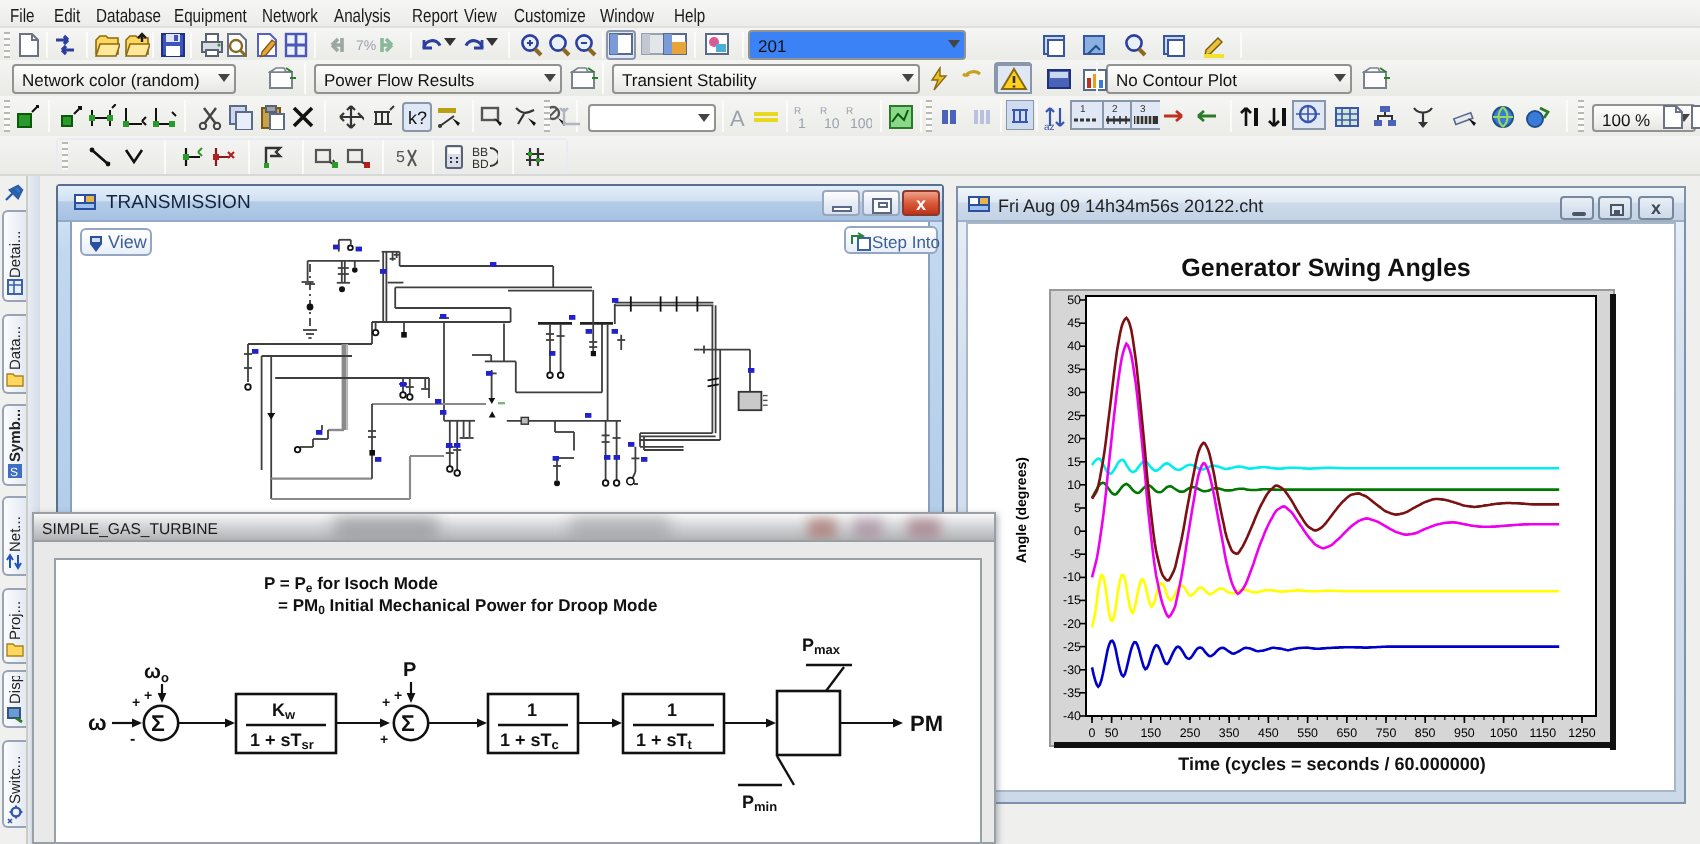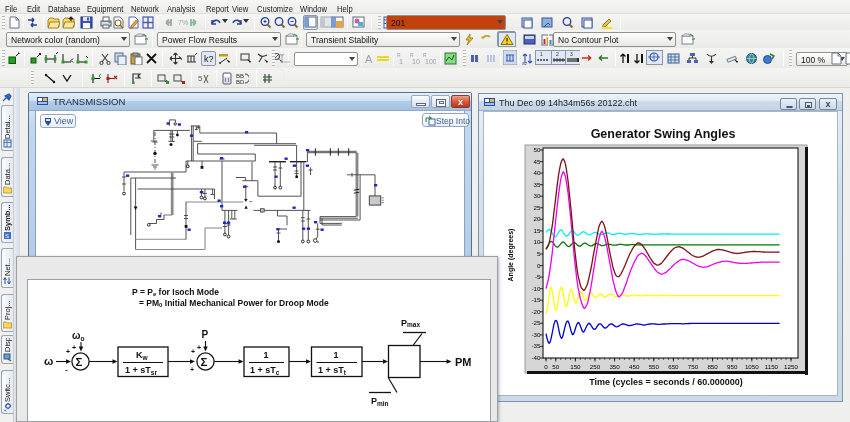--- a/index.html
+++ b/index.html
@@ -132,21 +132,21 @@
     <circle cx="5" cy="5" r="2.5" fill="#d85a9a"></circle>
     <rect x="6" y="6" width="5" height="4" fill="#4ab0d8"></rect>
   </svg>
 <div class="sep" style="left:371px;top:16px;height:13px"></div>
 <div class="grip" style="left:378px;top:16px;height:13px"></div>
 <svg class="abs" style="left:383px;top:16px" width="13" height="13" viewBox="0 0 13 13">
     <rect x="1" y="1" width="11" height="11" fill="#fff" stroke="#3a55b0"></rect>
     <path d="M1 4 h11 M1 7.5 h11 M6 4 v8" stroke="#3a55b0"></path>
     <rect x="6" y="7.5" width="6" height="4.5" fill="#b8c8e8"></rect>
   </svg>
-<div class="combo" style="left:386px;top:15px;width:120px;height:15px;background:#c2410c">201<span class="arr"></span></div>
+<div class="combo" style="left:374px;top:15px;width:109px;height:15px;background:#3b82f6">201<span class="arr"></span></div>
 <svg class="abs" style="left:521px;top:16px" width="14" height="13" viewBox="0 0 14 13">
     <rect x="1" y="2" width="10" height="9" fill="#c8d8f0" stroke="#3a55a0"></rect>
     <rect x="3" y="4" width="8" height="8" fill="#fff" stroke="#3a55a0"></rect>
   </svg>
 <svg class="abs" style="left:541px;top:16px" width="14" height="13" viewBox="0 0 14 13">
     <rect x="1" y="2" width="10" height="9" fill="#8ab0e0" stroke="#3a55a0"></rect>
     <path d="M3 11 l4 -4 2 2" stroke="#205090" fill="none"></path>
   </svg>
 <svg class="abs" style="left:561px;top:16px" width="14" height="14" viewBox="0 0 14 14">
     <circle cx="6" cy="5.5" r="3.8" fill="#eaf0fa" stroke="#2a3f9e" stroke-width="1.3"></circle>
@@ -419,21 +419,21 @@
     <text x="0" y="6" font-size="6" fill="#333">BB</text>
     <text x="0" y="12" font-size="6" fill="#333">BD</text>
     <path d="M9 2 a4 4 0 0 1 0 9" stroke="#333" fill="none"></path>
   </svg>
 <div class="sep" style="left:256px;top:70px;height:17px"></div>
 <svg class="abs" style="left:261px;top:72px" width="13" height="13" viewBox="0 0 13 13">
     <path d="M4 2 v9 M8 2 v9 M2 5 h9 M2 8 h9" stroke="#333" stroke-width="1.1"></path>
     <rect x="3" y="4" width="2" height="2" fill="#2a9a2a"></rect>
     <rect x="7" y="7" width="2" height="2" fill="#2a9a2a"></rect>
   </svg>
-<div class="combo" style="left:6px;top:32px;width:124px">Network color (random)<span class="arr"></span></div>
+<div class="combo" style="left:6px;top:32px;width:112px">Network color (random)<span class="arr"></span></div>
 <div class="combo" style="left:157px;top:32px;width:124px">Power Flow Results<span class="arr"></span></div>
 <div class="combo" style="left:306px;top:32px;width:154px">Transient Stability<span class="arr"></span></div>
 <div class="combo" style="left:553px;top:32px;width:123px">No Contour Plot<span class="arr"></span></div>
 <div class="abs" style="left:134px;top:32px"><svg width="15" height="14" viewBox="0 0 15 14">
       <rect x="1" y="4" width="11" height="8" fill="#fdfdfd" stroke="#7a828c"></rect>
       <path d="M1 4 l3 -2 h4 l1 2z" fill="#fdfdfd" stroke="#7a828c" stroke-width="0.8"></path>
       <path d="M9 2 l3 2 m-1 3 h3" stroke="#2a7f2a" stroke-width="1" fill="none"></path>
     </svg></div>
 <div class="abs" style="left:285px;top:32px"><svg width="15" height="14" viewBox="0 0 15 14">
       <rect x="1" y="4" width="11" height="8" fill="#fdfdfd" stroke="#7a828c"></rect>
@@ -753,21 +753,21 @@
 <div class="abs" style="left:478px;top:93px;width:365px;height:309px;border:1px solid #7d90ac;background:linear-gradient(180deg,#e9f0f8,#d4e0ee 30%,#ccd9e9)">
 <div class="abs" style="left:0;top:0;width:363px;height:17px;background:linear-gradient(180deg,#f0f5fa,#dfe8f2 45%,#ccdaea 46%,#c4d3e5);border-bottom:1px solid #a0b0c4"></div>
 <div class="abs" style="left:4px;top:17px;width:355px;height:285px;background:#fff;border:1px solid #a8b6c8"></div>
 <div class="abs" style="left:0;top:0;width:363px;height:17px">
 <svg width="12" height="11" style="position:absolute;left:5px;top:3px">
         <rect x="0" y="1" width="11" height="8" fill="#2a4f9e"></rect>
         <rect x="1" y="2" width="4" height="3" fill="#fff"></rect>
         <rect x="6" y="2" width="4" height="3" fill="#e8b54a"></rect>
         <rect x="1" y="6" width="9" height="2" fill="#9ec0ee"></rect>
       </svg>
-<div class="abs" style="left:20px;top:3.5px;font-size:9px;color:#222">Thu Dec 09 14h34m56s 20122.cht</div>
+<div class="abs" style="left:20px;top:3.5px;font-size:9px;color:#222">Fri Aug 09 14h34m56s 20122.cht</div>
 <div class="tbtn" style="left:301px;top:4px;width:17px;height:12px;border-color:#78889c;background:linear-gradient(180deg,#e8eff7,#ccd9e8)">
         <div class="abs" style="left:5px;top:6.5px;width:7px;height:2.5px;border:1px solid #4a5668;border-radius:2px;background:#dfe8f2"></div>
       </div>
 <div class="tbtn" style="left:320px;top:4px;width:17px;height:12px;border-color:#78889c;background:linear-gradient(180deg,#e8eff7,#ccd9e8)">
         <div class="abs" style="left:5px;top:3px;width:7px;height:6px;border:1.4px solid #4a5668;background:#dfe8f2"></div>
         <div class="abs" style="left:7px;top:5.5px;width:3px;height:2px;background:#4a5668"></div>
       </div>
 <div class="tbtn" style="left:340px;top:4px;width:18px;height:12px;border-color:#78889c;background:linear-gradient(180deg,#e8eff7,#ccd9e8);color:#3c4656;font-size:9px;font-weight:bold;text-align:center;line-height:11px">x</div>
 </div>
 <svg width="372" height="292" viewBox="481 110 372 292" style="position:absolute;left:3px;top:17px">
@@ -899,20 +899,28 @@
 <polyline points="545.0,312.6 545.8,309.4 546.6,305.4 547.4,299.8 548.1,294.0 548.9,289.2 549.7,286.5 550.5,286.9 551.3,289.9 552.1,295.2 552.8,301.0 553.6,305.9 554.4,309.0 555.2,309.4 556.0,307.4 556.8,303.3 557.5,298.1 558.3,292.9 559.1,288.7 559.9,286.5 560.7,286.5 561.5,288.8 562.2,292.7 563.0,297.5 563.8,301.9 564.6,304.8 565.4,305.5 566.2,303.6 567.0,300.1 567.7,296.1 568.5,292.4 569.3,289.7 570.1,288.6 570.9,289.4 571.7,291.7 572.4,294.9 573.2,298.4 574.0,301.1 574.8,302.3 575.6,301.5 576.4,299.4 577.1,296.6 577.9,293.8 578.7,291.7 579.5,290.6 580.3,290.9 581.1,292.2 581.8,294.4 582.6,296.7 583.4,298.4 584.2,299.2 585.0,298.7 585.8,297.5 586.6,296.0 587.3,294.4 588.1,293.0 588.9,292.2 589.7,291.8 590.5,292.1 591.3,293.0 592.0,294.2 592.8,295.4 593.6,296.5 594.4,296.9 595.2,296.5 596.0,295.8 596.7,294.9 597.5,293.9 598.3,293.2 599.1,292.8 599.9,292.8 600.7,293.4 601.4,294.2 602.2,295.0 603.0,295.7 603.8,296.1 604.6,296.0 605.4,295.5 606.2,295.0 606.9,294.4 607.7,293.8 608.5,293.4 609.3,293.3 610.1,293.4 610.9,293.6 611.6,294.1 612.4,294.7 613.2,295.2 614.0,295.4 614.8,295.6 615.6,295.6 616.3,295.3 617.1,294.9 617.9,294.5 618.7,294.2 619.5,294.0 620.3,293.9 621.0,293.8 621.8,293.9 622.6,294.1 623.4,294.4 624.2,294.7 625.0,294.9 625.8,295.0 626.5,295.2 627.3,295.2 628.1,295.1 628.9,294.8 629.7,294.6 630.5,294.4 631.2,294.2 632.0,294.1 632.8,294.1 633.6,294.1 634.4,294.1 635.2,294.2 635.9,294.3 636.7,294.4 637.5,294.6 638.3,294.7 639.1,294.8 639.9,294.8 640.6,294.7 641.4,294.7 642.2,294.6 643.0,294.6 643.8,294.5 644.6,294.5 645.4,294.4 646.1,294.3 646.9,294.2 647.7,294.2 648.5,294.2 649.3,294.3 650.1,294.3 650.8,294.4 651.6,294.5 652.4,294.6 653.2,294.6 654.0,294.6 654.8,294.6 655.5,294.6 656.3,294.6 657.1,294.6 657.9,294.6 658.7,294.6 659.5,294.5 660.2,294.5 661.0,294.4 661.8,294.4 662.6,294.4 663.4,294.4 664.2,294.4 665.0,294.4 665.7,294.4 666.5,294.5 667.3,294.5 668.1,294.5 668.9,294.5 669.7,294.5 670.4,294.6 671.2,294.6 672.0,294.6 672.8,294.6 673.6,294.6 674.4,294.6 675.1,294.6 675.9,294.6 676.7,294.6 677.5,294.6 678.3,294.6 679.1,294.6 679.8,294.6 680.6,294.6 681.4,294.6 682.2,294.6 683.0,294.6 683.8,294.6 684.6,294.6 685.3,294.6 686.1,294.6 686.9,294.6 687.7,294.6 688.5,294.6 689.3,294.6 690.0,294.6 690.8,294.6 691.6,294.6 692.4,294.6 693.2,294.6 694.0,294.6 694.7,294.6 695.5,294.6 696.3,294.6 697.1,294.6 697.9,294.6 698.7,294.6 699.4,294.6 700.2,294.6 701.0,294.6 701.8,294.6 702.6,294.6 703.4,294.6 704.2,294.6 704.9,294.6 705.7,294.6 706.5,294.6 707.3,294.6 708.1,294.6 708.9,294.6 709.6,294.6 710.4,294.6 711.2,294.6 712.0,294.6 712.8,294.6 713.6,294.6 714.3,294.6 715.1,294.6 715.9,294.6 716.7,294.6 717.5,294.6 718.3,294.6 719.0,294.6 719.8,294.6 720.6,294.6 721.4,294.6 722.2,294.6 723.0,294.6 723.8,294.6 724.5,294.6 725.3,294.6 726.1,294.6 726.9,294.6 727.7,294.6 728.5,294.6 729.2,294.6 730.0,294.6 730.8,294.6 731.6,294.6 732.4,294.6 733.2,294.6 733.9,294.6 734.7,294.6 735.5,294.6 736.3,294.6 737.1,294.6 737.9,294.6 738.6,294.6 739.4,294.6 740.2,294.6 741.0,294.6 741.8,294.6 742.6,294.6 743.4,294.6 744.1,294.6 744.9,294.6 745.7,294.6 746.5,294.6 747.3,294.6 748.1,294.6 748.8,294.6 749.6,294.6 750.4,294.6 751.2,294.6 752.0,294.6 752.8,294.6 753.5,294.6 754.3,294.6 755.1,294.6 755.9,294.6 756.7,294.6 757.5,294.6 758.2,294.6 759.0,294.6 759.8,294.6 760.6,294.6 761.4,294.6 762.2,294.6 763.0,294.6 763.7,294.6 764.5,294.6 765.3,294.6 766.1,294.6 766.9,294.6 767.7,294.6 768.4,294.6 769.2,294.6 770.0,294.6 770.8,294.6 771.6,294.6 772.4,294.6 773.1,294.6 773.9,294.6 774.7,294.6 775.5,294.6 776.3,294.6 777.1,294.6 777.8,294.6 778.6,294.6" fill="none" stroke="#ffff00" stroke-width="1.3"></polyline>
 <polyline points="545.0,332.7 545.8,336.2 546.6,339.2 547.4,341.4 548.1,342.3 548.9,341.4 549.7,339.1 550.5,335.6 551.3,331.6 552.1,327.5 552.8,323.9 553.6,321.2 554.4,319.6 555.2,319.4 556.0,320.7 556.8,323.5 557.5,327.1 558.3,331.0 559.1,334.4 559.9,336.5 560.7,337.2 561.5,336.0 562.2,333.5 563.0,330.2 563.8,326.7 564.6,323.6 565.4,321.3 566.2,320.1 567.0,320.2 567.7,321.5 568.5,323.9 569.3,327.0 570.1,330.0 570.9,332.4 571.7,333.6 572.4,333.2 573.2,331.6 574.0,329.0 574.8,326.3 575.6,324.0 576.4,322.3 577.1,321.6 577.9,321.9 578.7,323.3 579.5,325.3 580.3,327.5 581.1,329.6 581.8,330.8 582.6,331.0 583.4,330.0 584.2,328.3 585.0,326.5 585.8,324.8 586.6,323.5 587.3,322.6 588.1,322.3 588.9,322.8 589.7,323.8 590.5,325.0 591.3,326.4 592.0,327.6 592.8,328.2 593.6,328.4 594.4,327.9 595.2,326.9 596.0,325.6 596.7,324.5 597.5,323.5 598.3,322.9 599.1,322.8 599.9,323.0 600.7,323.8 601.4,324.8 602.2,325.7 603.0,326.6 603.8,327.1 604.6,327.0 605.4,326.5 606.2,325.9 606.9,325.1 607.7,324.2 608.5,323.5 609.3,323.1 610.1,322.9 610.9,323.0 611.6,323.4 612.4,324.0 613.2,324.6 614.0,325.1 614.8,325.6 615.6,325.8 616.3,325.7 617.1,325.3 617.9,324.9 618.7,324.5 619.5,324.0 620.3,323.5 621.0,323.1 621.8,322.9 622.6,323.0 623.4,323.1 624.2,323.3 625.0,323.6 625.8,323.9 626.5,324.3 627.3,324.5 628.1,324.6 628.9,324.5 629.7,324.4 630.5,324.3 631.2,324.1 632.0,323.9 632.8,323.6 633.6,323.4 634.4,323.1 635.2,322.9 635.9,322.9 636.7,323.0 637.5,323.1 638.3,323.2 639.1,323.3 639.9,323.4 640.6,323.6 641.4,323.8 642.2,324.0 643.0,324.1 643.8,324.0 644.6,323.8 645.4,323.6 646.1,323.4 646.9,323.3 647.7,323.1 648.5,323.0 649.3,323.0 650.1,322.9 650.8,322.9 651.6,322.9 652.4,322.8 653.2,322.9 654.0,323.0 654.8,323.1 655.5,323.2 656.3,323.3 657.1,323.4 657.9,323.4 658.7,323.4 659.5,323.3 660.2,323.2 661.0,323.2 661.8,323.1 662.6,323.0 663.4,323.0 664.2,323.0 665.0,322.9 665.7,322.9 666.5,322.8 667.3,322.8 668.1,322.8 668.9,322.7 669.7,322.7 670.4,322.7 671.2,322.6 672.0,322.6 672.8,322.6 673.6,322.6 674.4,322.6 675.1,322.6 675.9,322.6 676.7,322.7 677.5,322.7 678.3,322.7 679.1,322.7 679.8,322.7 680.6,322.8 681.4,322.8 682.2,322.8 683.0,322.8 683.8,322.7 684.6,322.7 685.3,322.6 686.1,322.6 686.9,322.6 687.7,322.5 688.5,322.5 689.3,322.5 690.0,322.4 690.8,322.4 691.6,322.4 692.4,322.3 693.2,322.3 694.0,322.3 694.7,322.3 695.5,322.3 696.3,322.3 697.1,322.3 697.9,322.3 698.7,322.3 699.4,322.3 700.2,322.3 701.0,322.3 701.8,322.3 702.6,322.3 703.4,322.3 704.2,322.3 704.9,322.3 705.7,322.3 706.5,322.3 707.3,322.3 708.1,322.3 708.9,322.3 709.6,322.3 710.4,322.3 711.2,322.3 712.0,322.3 712.8,322.3 713.6,322.3 714.3,322.3 715.1,322.3 715.9,322.3 716.7,322.3 717.5,322.3 718.3,322.3 719.0,322.3 719.8,322.3 720.6,322.3 721.4,322.3 722.2,322.3 723.0,322.3 723.8,322.3 724.5,322.3 725.3,322.3 726.1,322.3 726.9,322.3 727.7,322.3 728.5,322.3 729.2,322.3 730.0,322.3 730.8,322.3 731.6,322.3 732.4,322.3 733.2,322.3 733.9,322.3 734.7,322.3 735.5,322.3 736.3,322.3 737.1,322.3 737.9,322.3 738.6,322.3 739.4,322.3 740.2,322.3 741.0,322.3 741.8,322.3 742.6,322.3 743.4,322.3 744.1,322.3 744.9,322.3 745.7,322.3 746.5,322.3 747.3,322.3 748.1,322.3 748.8,322.3 749.6,322.3 750.4,322.3 751.2,322.3 752.0,322.3 752.8,322.3 753.5,322.3 754.3,322.3 755.1,322.3 755.9,322.3 756.7,322.3 757.5,322.3 758.2,322.3 759.0,322.3 759.8,322.3 760.6,322.3 761.4,322.3 762.2,322.3 763.0,322.3 763.7,322.3 764.5,322.3 765.3,322.3 766.1,322.3 766.9,322.3 767.7,322.3 768.4,322.3 769.2,322.3 770.0,322.3 770.8,322.3 771.6,322.3 772.4,322.3 773.1,322.3 773.9,322.3 774.7,322.3 775.5,322.3 776.3,322.3 777.1,322.3 777.8,322.3 778.6,322.3" fill="none" stroke="#0000cc" stroke-width="1.3"></polyline>
 <polyline points="545.0,287.7 545.8,284.6 546.6,281.5 547.4,278.3 548.1,274.3 548.9,269.2 549.7,263.6 550.5,257.9 551.3,251.4 552.1,244.2 552.8,236.8 553.6,229.4 554.4,222.0 555.2,214.6 556.0,207.2 556.8,200.2 557.5,194.0 558.3,188.1 559.1,182.5 559.9,177.9 560.7,174.8 561.5,172.3 562.2,170.9 563.0,171.7 563.8,173.7 564.6,176.4 565.4,180.8 566.2,186.1 567.0,191.5 567.7,197.7 568.5,205.2 569.3,213.2 570.1,221.3 570.9,229.7 571.7,238.2 572.4,246.8 573.2,255.1 574.0,262.6 574.8,269.5 575.6,276.3 576.4,282.3 577.1,286.9 577.9,290.7 578.7,294.6 579.5,298.2 580.3,301.1 581.1,303.2 581.8,305.1 582.6,306.8 583.4,307.5 584.2,306.8 585.0,305.4 585.8,304.0 586.6,302.1 587.3,298.9 588.1,295.2 588.9,291.4 589.7,287.4 590.5,282.7 591.3,277.8 592.0,272.9 592.8,267.9 593.6,263.0 594.4,258.1 595.2,253.2 596.0,248.6 596.7,244.3 597.5,240.0 598.3,236.3 599.1,233.7 599.9,231.8 600.7,230.6 601.4,230.8 602.2,232.2 603.0,234.0 603.8,236.6 604.6,240.0 605.4,243.6 606.2,247.4 606.9,251.5 607.7,255.9 608.5,260.2 609.3,264.5 610.1,268.8 610.9,273.1 611.6,277.3 612.4,281.0 613.2,284.2 614.0,287.3 614.8,290.1 615.6,292.1 616.3,293.6 617.1,295.0 617.9,295.9 618.7,295.5 619.5,294.6 620.3,293.7 621.0,292.6 621.8,291.1 622.6,289.2 623.4,287.1 624.2,285.0 625.0,282.9 625.8,280.7 626.5,278.4 627.3,276.1 628.1,273.8 628.9,271.5 629.7,269.5 630.5,267.6 631.2,265.7 632.0,263.9 632.8,262.1 633.6,260.5 634.4,259.0 635.2,257.6 635.9,256.2 636.7,255.0 637.5,254.0 638.3,253.5 639.1,253.0 639.9,252.5 640.6,252.2 641.4,252.3 642.2,252.9 643.0,253.6 643.8,254.3 644.6,255.0 645.4,255.9 646.1,257.0 646.9,258.2 647.7,259.4 648.5,260.5 649.3,261.7 650.1,262.8 650.8,264.0 651.6,265.1 652.4,266.3 653.2,267.3 654.0,268.3 654.8,269.2 655.5,270.1 656.3,271.0 657.1,271.6 657.9,272.0 658.7,272.4 659.5,272.8 660.2,273.1 661.0,273.1 661.8,272.8 662.6,272.5 663.4,272.2 664.2,271.8 665.0,271.4 665.7,270.8 666.5,270.0 667.3,269.3 668.1,268.6 668.9,267.9 669.7,267.1 670.4,266.3 671.2,265.5 672.0,264.7 672.8,263.9 673.6,263.1 674.4,262.4 675.1,261.8 675.9,261.2 676.7,260.6 677.5,260.1 678.3,259.5 679.1,259.2 679.8,258.9 680.6,258.6 681.4,258.4 682.2,258.2 683.0,258.3 683.8,258.5 684.6,258.8 685.3,259.0 686.1,259.2 686.9,259.5 687.7,259.8 688.5,260.2 689.3,260.7 690.0,261.1 690.8,261.6 691.6,262.0 692.4,262.5 693.2,262.9 694.0,263.4 694.7,263.8 695.5,264.2 696.3,264.7 697.1,265.0 697.9,265.3 698.7,265.5 699.4,265.7 700.2,266.0 701.0,266.2 701.8,266.3 702.6,266.3 703.4,266.2 704.2,266.1 704.9,266.0 705.7,265.8 706.5,265.7 707.3,265.4 708.1,265.1 708.9,264.7 709.6,264.3 710.4,264.0 711.2,263.6 712.0,263.3 712.8,263.0 713.6,262.7 714.3,262.4 715.1,262.1 715.9,261.8 716.7,261.5 717.5,261.3 718.3,261.1 719.0,261.0 719.8,260.8 720.6,260.6 721.4,260.4 722.2,260.4 723.0,260.3 723.8,260.3 724.5,260.2 725.3,260.2 726.1,260.2 726.9,260.3 727.7,260.4 728.5,260.6 729.2,260.7 730.0,260.9 730.8,261.0 731.6,261.2 732.4,261.3 733.2,261.5 733.9,261.6 734.7,261.8 735.5,261.9 736.3,262.0 737.1,262.1 737.9,262.2 738.6,262.3 739.4,262.3 740.2,262.4 741.0,262.4 741.8,262.4 742.6,262.4 743.4,262.4 744.1,262.4 744.9,262.3 745.7,262.3 746.5,262.3 747.3,262.2 748.1,262.2 748.8,262.1 749.6,262.0 750.4,262.0 751.2,261.9 752.0,261.8 752.8,261.8 753.5,261.7 754.3,261.7 755.1,261.6 755.9,261.5 756.7,261.5 757.5,261.4 758.2,261.4 759.0,261.3 759.8,261.3 760.6,261.2 761.4,261.2 762.2,261.2 763.0,261.2 763.7,261.1 764.5,261.1 765.3,261.1 766.1,261.1 766.9,261.1 767.7,261.1 768.4,261.1 769.2,261.1 770.0,261.1 770.8,261.1 771.6,261.1 772.4,261.1 773.1,261.1 773.9,261.1 774.7,261.1 775.5,261.1 776.3,261.1 777.1,261.1 777.8,261.1 778.6,261.1" fill="none" stroke="#ee00ee" stroke-width="1.3"></polyline>
 <polyline points="545.0,248.4 545.8,247.1 546.6,245.9 547.4,244.5 548.1,242.1 548.9,238.4 549.7,234.0 550.5,229.5 551.3,224.3 552.1,218.3 552.8,212.2 553.6,205.9 554.4,199.3 555.2,192.6 556.0,185.8 556.8,179.6 557.5,174.4 558.3,169.8 559.1,165.4 559.9,162.0 560.7,159.9 561.5,158.5 562.2,157.9 563.0,159.0 563.8,160.9 564.6,163.8 565.4,168.4 566.2,174.0 567.0,179.7 567.7,186.1 568.5,193.7 569.3,201.7 570.1,209.8 570.9,218.1 571.7,226.7 572.4,235.3 573.2,243.6 574.0,251.0 574.8,257.9 575.6,264.7 576.4,270.6 577.1,274.8 577.9,278.2 578.7,281.5 579.5,284.5 580.3,286.6 581.1,287.7 581.8,288.6 582.6,289.2 583.4,289.1 584.2,287.9 585.0,286.3 585.8,284.7 586.6,282.6 587.3,279.6 588.1,276.1 588.9,272.6 589.7,269.0 590.5,264.9 591.3,260.5 592.0,256.2 592.8,251.9 593.6,247.6 594.4,243.3 595.2,239.1 596.0,235.1 596.7,231.4 597.5,227.7 598.3,224.7 599.1,222.7 599.9,221.3 600.7,220.4 601.4,220.7 602.2,222.0 603.0,223.7 603.8,226.2 604.6,229.6 605.4,233.2 606.2,237.0 606.9,241.1 607.7,245.5 608.5,249.7 609.3,253.8 610.1,257.6 610.9,261.3 611.6,264.8 612.4,267.8 613.2,270.1 614.0,272.3 614.8,274.1 615.6,275.1 616.3,275.5 617.1,275.8 617.9,275.7 618.7,274.8 619.5,273.5 620.3,272.3 621.0,270.9 621.8,269.3 622.6,267.6 623.4,265.7 624.2,263.9 625.0,262.0 625.8,260.2 626.5,258.3 627.3,256.5 628.1,254.6 628.9,252.8 629.7,251.2 630.5,249.8 631.2,248.4 632.0,247.0 632.8,245.7 633.6,244.7 634.4,243.9 635.2,243.2 635.9,242.5 636.7,241.9 637.5,241.8 638.3,242.1 639.1,242.6 639.9,243.1 640.6,243.6 641.4,244.4 642.2,245.5 643.0,246.6 643.8,247.8 644.6,249.0 645.4,250.3 646.1,251.6 646.9,253.0 647.7,254.4 648.5,255.7 649.3,257.0 650.1,258.2 650.8,259.4 651.6,260.5 652.4,261.6 653.2,262.4 654.0,262.9 654.8,263.4 655.5,263.9 656.3,264.2 657.1,264.2 657.9,263.9 658.7,263.4 659.5,262.9 660.2,262.4 661.0,261.6 661.8,260.7 662.6,259.6 663.4,258.6 664.2,257.5 665.0,256.5 665.7,255.5 666.5,254.5 667.3,253.5 668.1,252.4 668.9,251.5 669.7,250.6 670.4,249.8 671.2,249.1 672.0,248.3 672.8,247.6 673.6,247.0 674.4,246.5 675.1,246.3 675.9,246.1 676.7,245.9 677.5,245.8 678.3,245.7 679.1,245.9 679.8,246.3 680.6,246.6 681.4,246.9 682.2,247.3 683.0,247.9 683.8,248.5 684.6,249.1 685.3,249.7 686.1,250.4 686.9,251.0 687.7,251.6 688.5,252.2 689.3,252.8 690.0,253.4 690.8,254.0 691.6,254.5 692.4,254.9 693.2,255.2 694.0,255.5 694.7,255.8 695.5,256.0 696.3,256.2 697.1,256.3 697.9,256.2 698.7,256.1 699.4,255.9 700.2,255.7 701.0,255.5 701.8,255.2 702.6,254.9 703.4,254.4 704.2,254.0 704.9,253.5 705.7,253.1 706.5,252.7 707.3,252.2 708.1,251.8 708.9,251.4 709.6,251.0 710.4,250.6 711.2,250.2 712.0,249.9 712.8,249.6 713.6,249.3 714.3,249.1 715.1,248.8 715.9,248.6 716.7,248.5 717.5,248.5 718.3,248.5 719.0,248.6 719.8,248.7 720.6,248.8 721.4,248.9 722.2,249.1 723.0,249.3 723.8,249.5 724.5,249.7 725.3,249.9 726.1,250.2 726.9,250.4 727.7,250.7 728.5,250.9 729.2,251.2 730.0,251.5 730.8,251.7 731.6,251.9 732.4,252.0 733.2,252.1 733.9,252.2 734.7,252.3 735.5,252.4 736.3,252.5 737.1,252.4 737.9,252.3 738.6,252.2 739.4,252.1 740.2,252.0 741.0,251.8 741.8,251.7 742.6,251.6 743.4,251.5 744.1,251.4 744.9,251.2 745.7,251.1 746.5,251.0 747.3,250.9 748.1,250.8 748.8,250.8 749.6,250.7 750.4,250.6 751.2,250.6 752.0,250.5 752.8,250.5 753.5,250.5 754.3,250.5 755.1,250.6 755.9,250.6 756.7,250.6 757.5,250.6 758.2,250.7 759.0,250.7 759.8,250.8 760.6,250.8 761.4,250.9 762.2,251.0 763.0,251.0 763.7,251.1 764.5,251.1 765.3,251.2 766.1,251.2 766.9,251.2 767.7,251.2 768.4,251.2 769.2,251.2 770.0,251.2 770.8,251.2 771.6,251.2 772.4,251.2 773.1,251.2 773.9,251.2 774.7,251.2 775.5,251.2 776.3,251.2 777.1,251.2 777.8,251.2 778.6,251.2" fill="none" stroke="#7b1113" stroke-width="1.3"></polyline>
       </g>
 <text x="512" y="254" font-size="7" font-weight="bold" fill="#000" transform="rotate(-90 512 254)" text-anchor="middle" font-family="Liberation Sans">Angle (degrees)</text>
 <text x="665" y="384" font-size="9" font-weight="bold" text-anchor="middle" fill="#111" font-family="Liberation Sans">Time (cycles = seconds / 60.000000)</text>
 </svg>
 </div>
 <div class="abs" style="left:16px;top:256px;width:482px;height:166px;background:#e9e9e9;border:1px solid #9a9fa6;box-shadow:1px 1px 3px rgba(80,90,110,0.45)">
+<div class="abs" style="left:0;top:0;width:480px;height:14px;background:linear-gradient(180deg,#f8f8f8,#d5d6d8 45%,#b2b3b6);border-bottom:1px solid #9a9da2;overflow:hidden">
+<div class="abs" style="left:150px;top:1px;width:52px;height:12px;background:#8e8f93;filter:blur(4px);opacity:0.65"></div>
+<div class="abs" style="left:268px;top:1px;width:50px;height:12px;background:#97989c;filter:blur(4px);opacity:0.55"></div>
+<div class="abs" style="left:387px;top:2px;width:14px;height:10px;background:#a06058;filter:blur(3px);opacity:0.6"></div>
+<div class="abs" style="left:410px;top:2px;width:14px;height:10px;background:#97728a;filter:blur(3px);opacity:0.5"></div>
+<div class="abs" style="left:437px;top:2px;width:16px;height:10px;background:#9a6a76;filter:blur(3px);opacity:0.6"></div>
+<div class="abs" style="left:4px;top:2.5px;font-size:7.8px;color:#1a1a1a">SIMPLE_GAS_TURBINE</div>
+</div>
 <div class="abs" style="left:10px;top:22px;width:464px;height:143px;background:#fff;border:1px solid #9aa0a8"></div>
 <svg class="abs" style="left:11px;top:23px" width="462" height="142" viewBox="27 279 462 142" font-family="Liberation Sans,sans-serif">
 <text x="131" y="293.5" font-size="8.5" font-weight="bold" fill="#111">P = P<tspan font-size="6" dy="1.5">e</tspan><tspan dy="-1.5"> for Isoch Mode</tspan></text>
 <text x="138" y="304.5" font-size="8.5" font-weight="bold" fill="#111">= PM<tspan font-size="6" dy="1.5">0</tspan><tspan dy="-1.5"> Initial Mechanical Power for Droop Mode</tspan></text>
 <text x="43" y="364.0" font-size="11" font-weight="bold" text-anchor="start" fill="#111">ω</text>
 <line x1="55" y1="360.5" x2="69" y2="360.5" stroke="#111" stroke-width="1.1"></line>
 <path d="M70 360.5 l-5 -2.2 v4.4 z" fill="#111"></path>
 <circle cx="79.5" cy="360.5" r="8.6" fill="none" stroke="#111" stroke-width="1.3"></circle>
 <text x="74.5" y="364.5" font-size="11.5" font-weight="bold" text-anchor="start" fill="#111">Σ</text>
 <text x="65" y="352.5" font-size="7" font-weight="bold" text-anchor="start" fill="#111">+</text>

